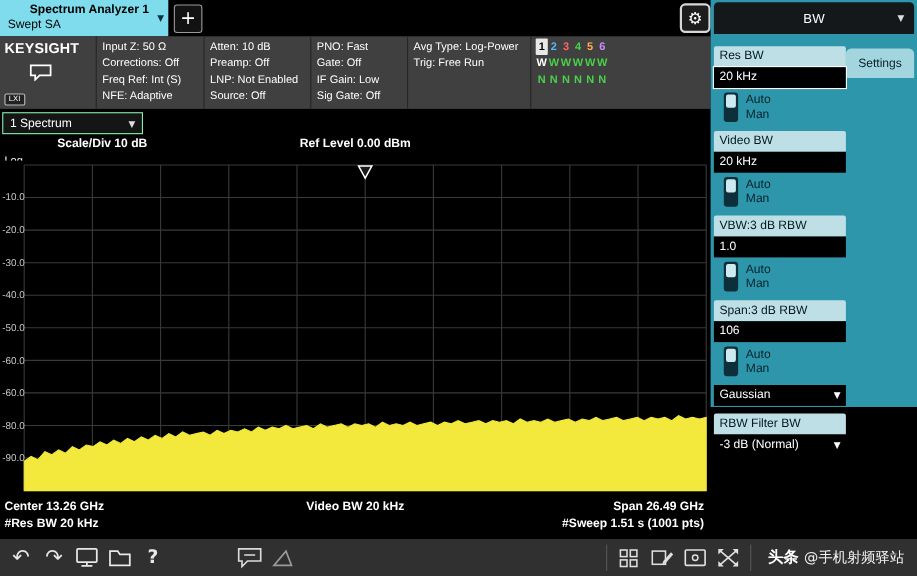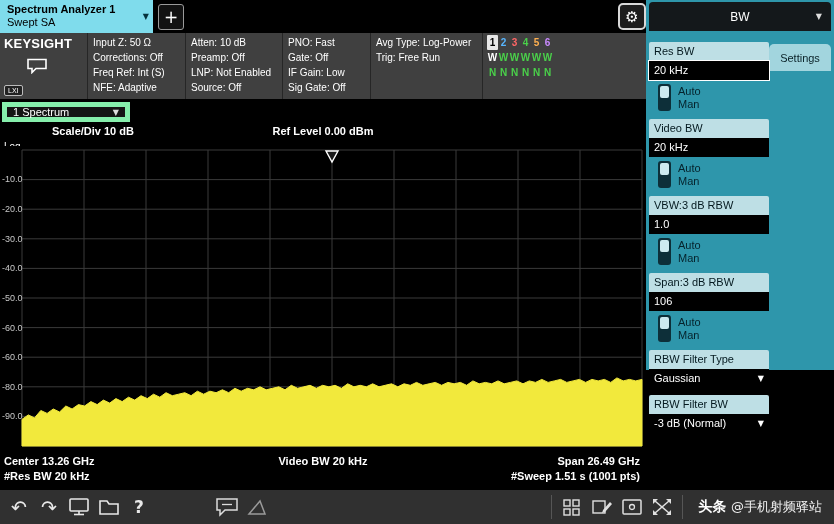--- a/index.html
+++ b/index.html
@@ -5,21 +5,21 @@
   *{margin:0;padding:0;box-sizing:border-box;}
   html,body{background:#666;}
   .screen{position:relative;width:834px;height:524px;background:#000;overflow:hidden;
           font-family:"Liberation Sans",sans-serif;-webkit-font-smoothing:antialiased;}
   .glyph{font-family:"DejaVu Sans",sans-serif;}
 
   
   .topbar{position:absolute;left:0;top:0;width:646px;height:33px;background:#000;}
   .app-tab{position:absolute;left:0;top:0;width:153px;height:33px;background:#7fdcec;color:#000;
            padding:3px 16px 3px 7px;cursor:pointer;}
-  .app-tab .l1{font-size:11px;font-weight:bold;line-height:13px;white-space:nowrap;}
+  .app-tab .l1{font-size:11px;font-weight:bold;line-height:13px;white-space:nowrap;margin-left:20px;}
   .app-tab .l2{font-size:11px;line-height:13px;}
   .app-tab .arrow{position:absolute;right:4px;top:12px;font-size:8px;color:#05323c;}
   .add-btn{position:absolute;left:158px;top:4px;width:26px;height:26px;background:#121212;
            border:1px solid #9a9a9a;border-radius:3px;color:#fff;font-size:17px;
            display:flex;align-items:center;justify-content:center;cursor:pointer;}
   .gear-btn{position:absolute;left:618px;top:3px;width:28px;height:27px;background:#1d1d1d;
             border:2px solid #d8d8d8;border-radius:5px;color:#fff;font-size:15px;
             display:flex;align-items:center;justify-content:center;cursor:pointer;}
 
   
@@ -36,21 +36,21 @@
   .traces-col{flex:1;padding:2px 4px;font-size:10px;line-height:15px;border-right:none;cursor:pointer;}
   .trace-row span{display:inline-block;width:11px;text-align:center;font-weight:bold;}
   .tnum.t1{background:#e8e8e8;color:#000;border-radius:1px;}
   .tnum.t2{color:#58b6ff;} .tnum.t3{color:#ff6666;} .tnum.t4{color:#4ad04a;}
   .tnum.t5{color:#ffb050;} .tnum.t6{color:#c98aff;}
   .tw{color:#4ad04a;} .tw.first{color:#fff;}
   .tn{color:#4ad04a;}
 
   
   .trace-select{position:absolute;left:2px;top:102px;width:128px;height:20px;background:#151515;
-                border:5px solid #86efac;color:#fff;font-size:11px;display:flex;align-items:center;
+                border:1px solid #86efac;color:#fff;font-size:11px;display:flex;align-items:center;
                 padding:0 6px;cursor:pointer;}
   .trace-select .dd{margin-left:auto;font-size:8px;color:#ddd;}
 
   
   .chart-hdr{position:absolute;left:0;top:125px;width:646px;height:16px;color:#fff;font-size:11px;font-weight:bold;}
   .scale-div{position:absolute;left:4px;top:0;margin-left:48px;}
   .ref-level{position:absolute;left:0;top:0;width:100%;text-align:center;}
   .log-label{position:absolute;left:4px;top:141px;color:#fff;font-size:10px;}
   .chart{position:absolute;left:0;top:146px;width:646px;height:308px;background:#000;}
   .chart svg{position:absolute;left:0;top:0;}
@@ -267,21 +267,20 @@
         <div class="mi-toggle">
           <span class="tgl"></span>
           <span class="tgl-labels">
             <span>Auto</span>
             <span>Man</span>
           </span>
         </div>
       </div>
 
       <div class="menu-item">
-        <div class="mi-label">RBW Filter Type</div>
         <div class="mi-value">
           <span>Gaussian</span>
           <span class="dd glyph">▼</span>
         </div>
       </div>
 
       <div class="menu-item">
         <div class="mi-label">RBW Filter BW</div>
         <div class="mi-value">
           <span>-3 dB (Normal)</span>

